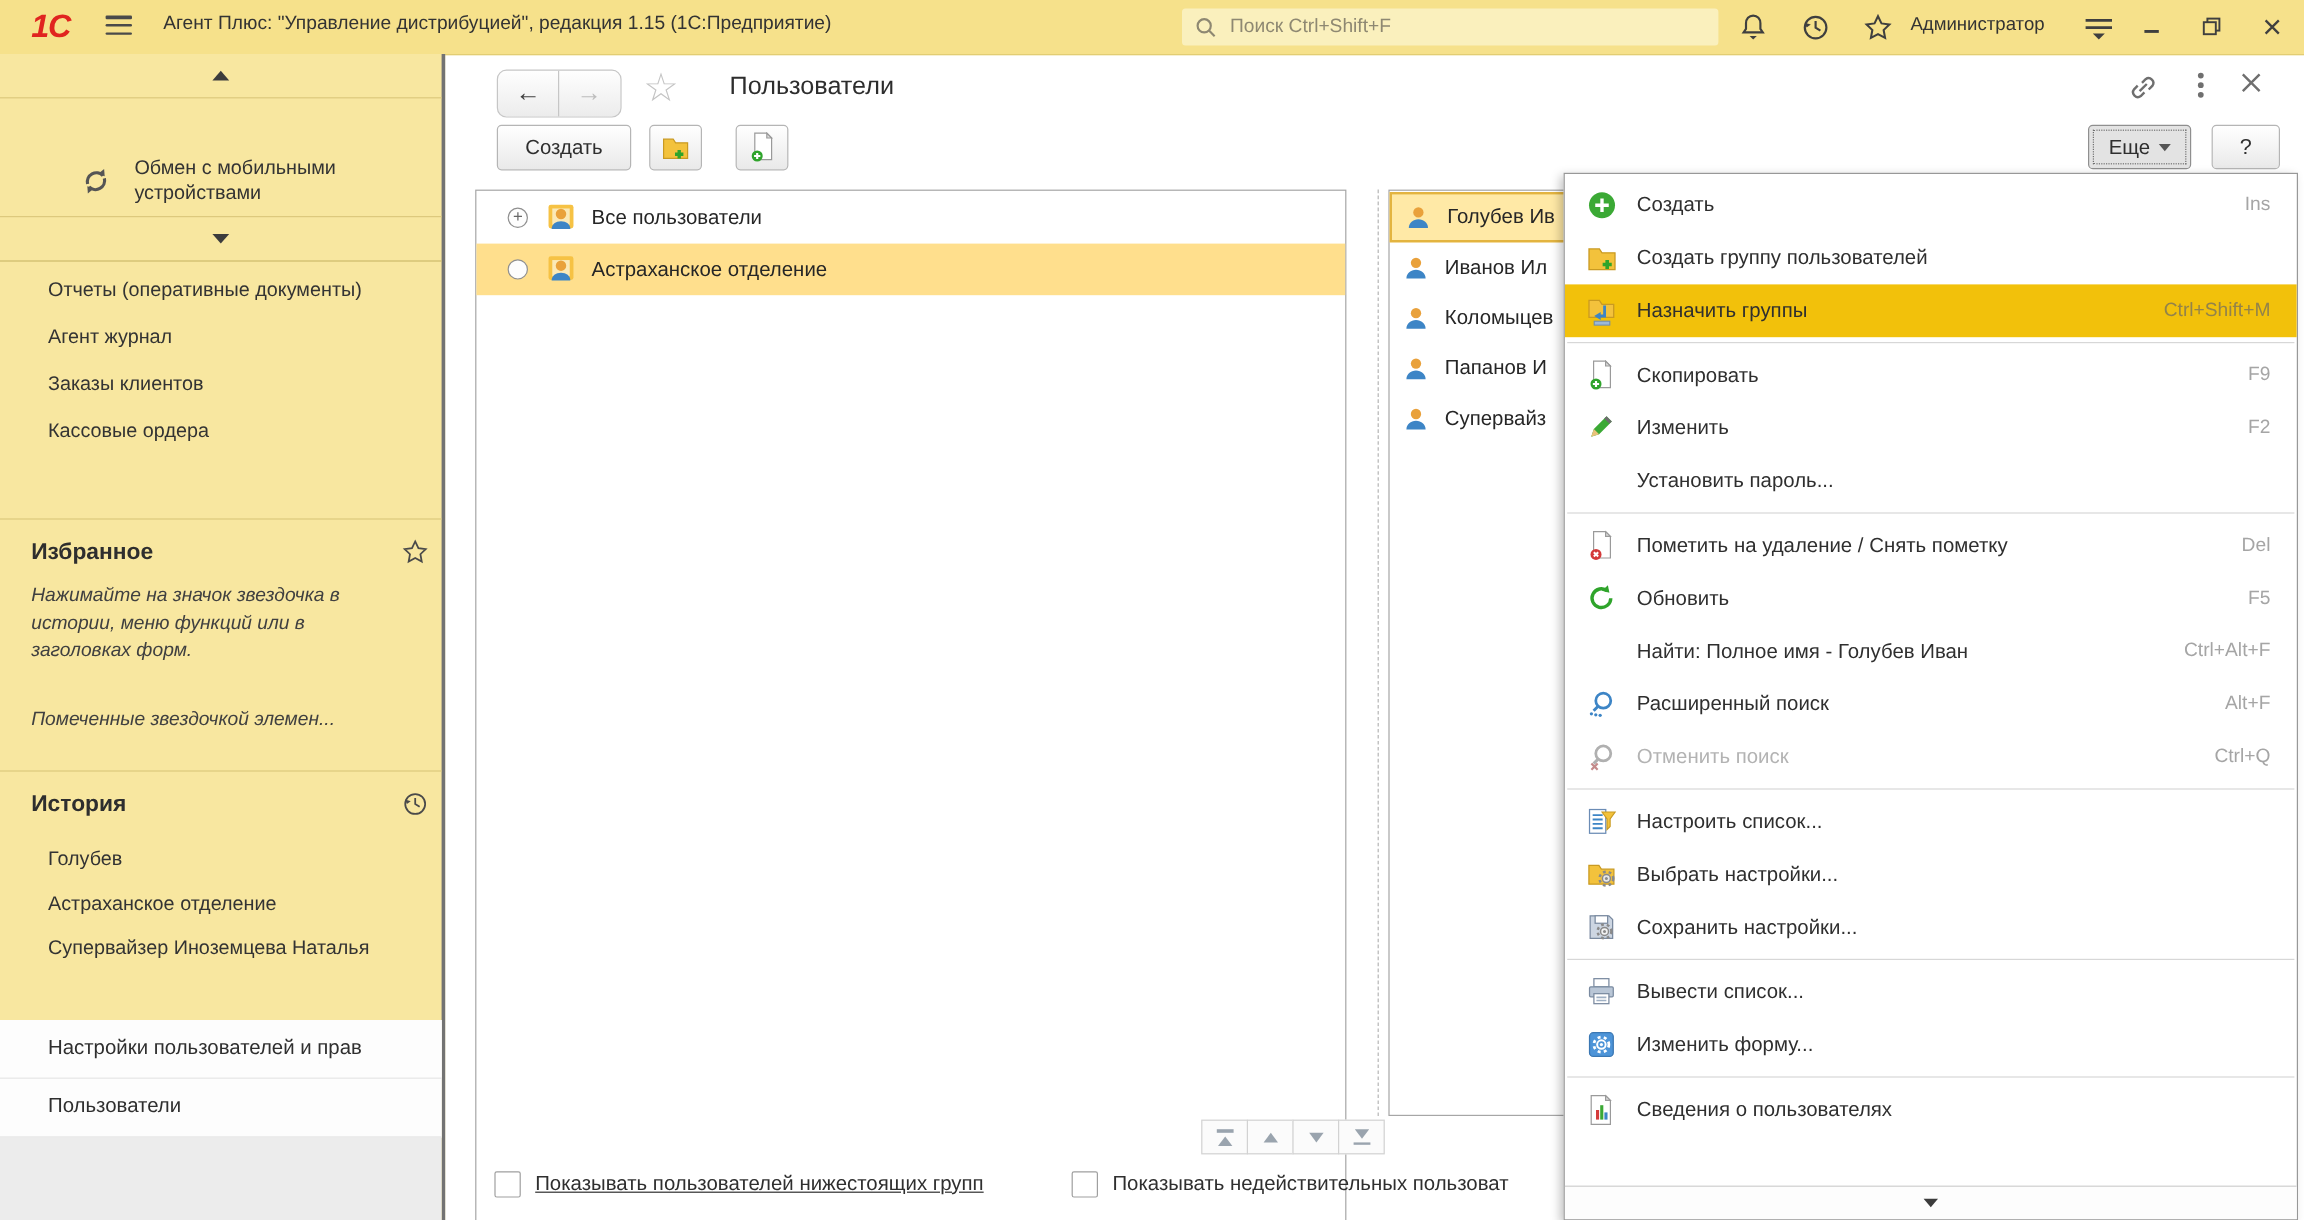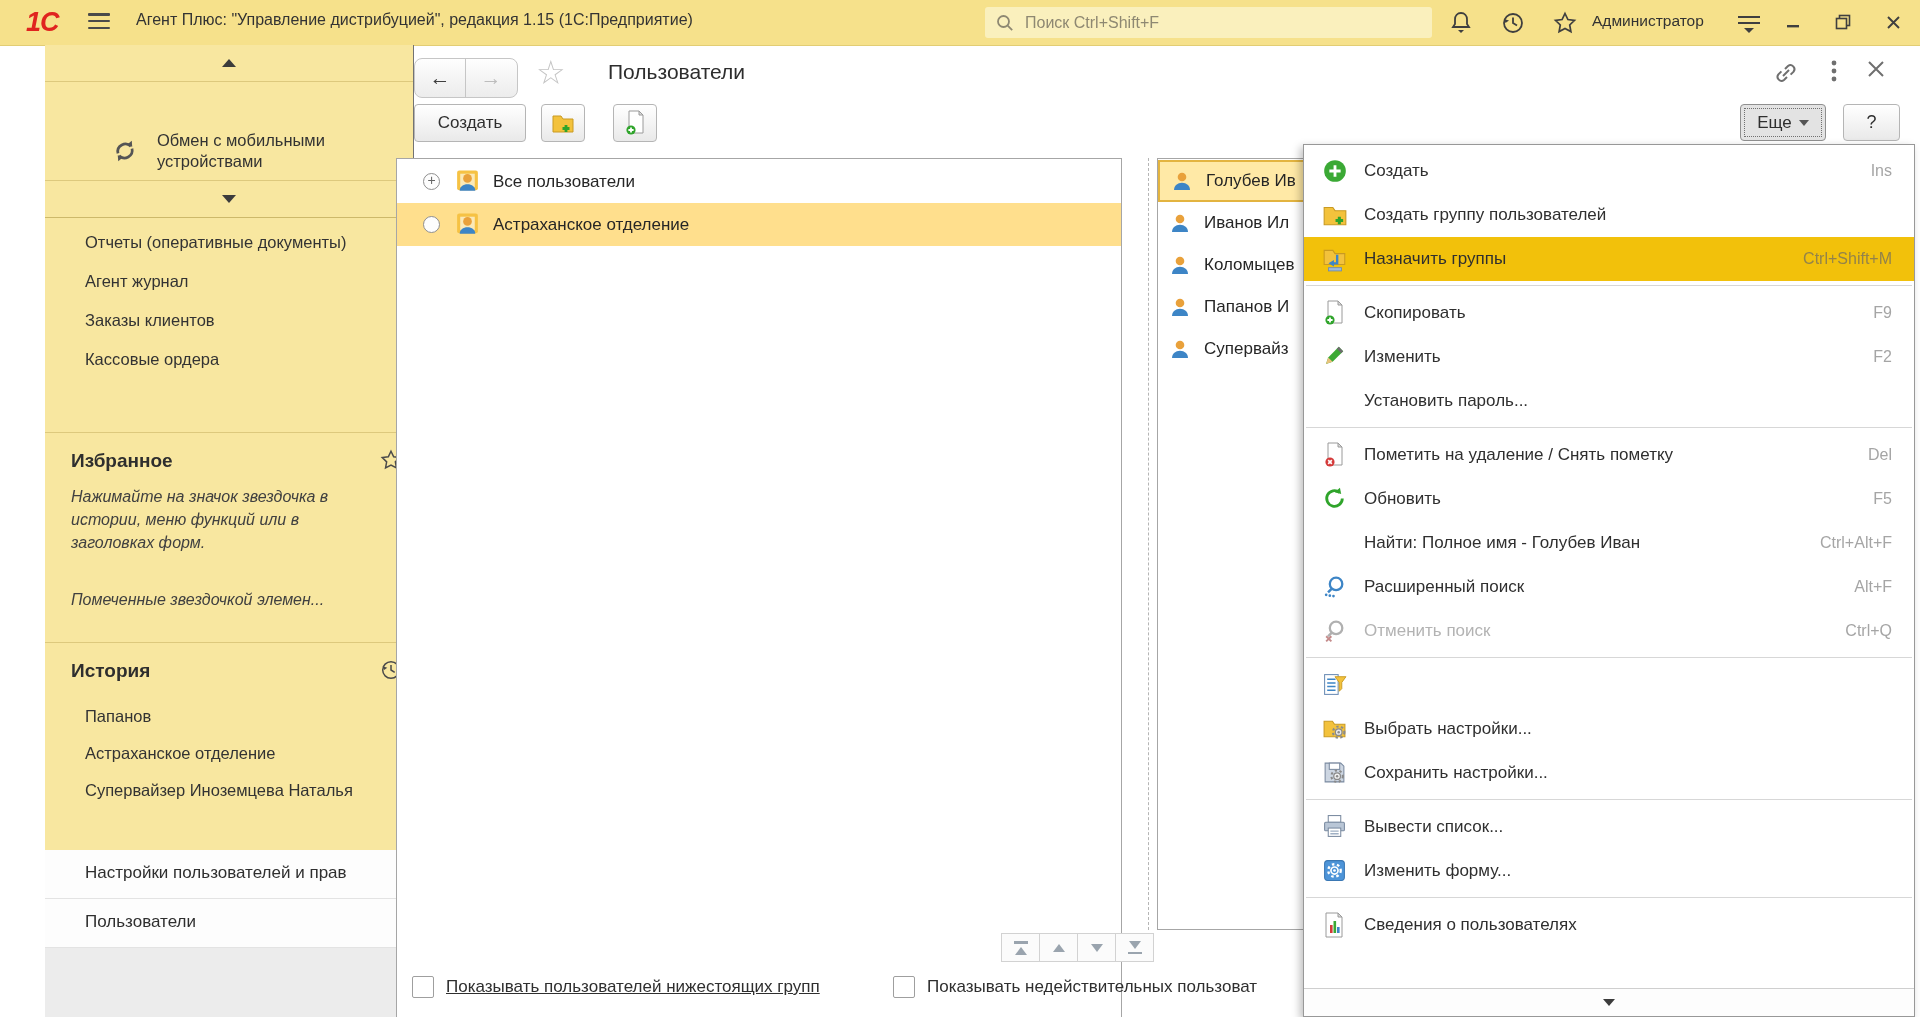--- a/index.html
+++ b/index.html
@@ -13,21 +13,21 @@
   .hamburger{left:88px;top:13px;width:22px;height:18px;cursor:pointer;}
   .hamburger i{display:block;height:2.6px;background:#4a4a4a;margin:0 0 4.2px 0;border-radius:1px;}
   .app-title{left:136px;top:11px;font-size:16px;color:#333;white-space:nowrap;}
   .search{left:985px;top:7px;width:447px;height:31px;background:#faf0bd;border-radius:3px;display:flex;align-items:center;}
   .search input{border:0;background:transparent;outline:none;font:16px "Liberation Sans",sans-serif;color:#15803d;width:380px;}
   .search input::placeholder{color:#8e8872;}
   .tb-ico{top:10px;width:26px;height:26px;color:#3f3f3f;cursor:pointer;}
   .user-name{left:1592px;top:12px;font-size:15.5px;color:#333;}
   .winbtn{top:8px;width:30px;height:28px;display:flex;align-items:center;justify-content:center;cursor:pointer;color:#3f3f3f;}
   
-  .sidebar{left:0;top:45px;width:368px;height:972px;background:#f8e7a0;border-right:1px solid #737373;margin-left:45px;}
+  .sidebar{left:0;top:45px;width:368px;height:972px;background:#f8e7a0;border-right:3px solid #737373;}
   .sb-line{left:0;width:368px;height:0;border-top:1px solid #ddc97d;}
   .sb-scroll{left:0;width:368px;height:36px;display:flex;align-items:center;justify-content:center;cursor:pointer;}
   .tri-up{width:0;height:0;border-left:7px solid transparent;border-right:7px solid transparent;border-bottom:8px solid #3c3c3c;}
   .tri-down{width:0;height:0;border-left:7px solid transparent;border-right:7px solid transparent;border-top:8px solid #3c3c3c;}
   .sb-top-item{left:0;top:82px;width:368px;height:53px;cursor:pointer;}
   .sb-top-item .txt{position:absolute;left:112px;top:3px;width:230px;font-size:16.5px;line-height:21px;color:#333;}
   .sb-nav{left:0;top:178px;width:368px;}
   .sb-nav .nav-item{padding:10px 0 10px 40px;font-size:16.5px;color:#333;cursor:pointer;white-space:nowrap;}
   .sb-head{font-size:19px;font-weight:bold;color:#2e2e2e;}
   .sb-hint{font-style:italic;color:#404040;font-size:16px;line-height:23px;}
@@ -201,21 +201,21 @@
   <div class="abs sb-head" style="left:26px;top:615px;">История</div>
   <div class="abs" style="left:334px;top:613px;">
     <svg width="24" height="24" viewBox="0 0 26 26">
         <circle cx="13" cy="13" r="9" fill="none" stroke="#4a4a4a" stroke-width="1.6"></circle>
         <path d="M13 7.5V13l4 2.5" fill="none" stroke="#4a4a4a" stroke-width="1.6"></path>
         <path d="M4 9l1.5 4L9 10.5z" fill="#4a4a4a"></path>
       </svg>
   </div>
   <div class="abs sb-hist" style="left:0;top:653px;width:368px;">
 
-  <div class="nav-item">Папанов</div>
+  <div class="nav-item">Голубев</div>
       <div class="nav-item">Астраханское отделение</div>
       <div class="nav-item">Супервайзер Иноземцева Наталья</div>
     </div>
 
   <div class="abs sb-footer">
     <div class="abs home-row">
       <span class="abs" style="left:30px;top:13px;">
         <svg width="24" height="22" viewBox="0 0 24 22">
             <path d="M12 2L2 11h3v9h5v-6h4v6h5v-9h3z" fill="#4a4a4a"></path>
           </svg>
@@ -521,20 +521,21 @@
 
       </div>
       <div class="menu-item">
         <span class="mi-icon">
           <svg viewBox="0 0 24 24" width="25" height="25">
             <rect x="2.5" y="2.5" width="13" height="19" fill="#fff" stroke="#6b8cb5"></rect>
             <path d="M5 7h8M5 10.5h8M5 14h8M5 17.5h8" stroke="#3d85c6" stroke-width="1.5"></path>
             <path d="M12.5 4.5H23l-4 5.5v6l-2.5 2.5v-8.5z" fill="#f3c23c" stroke="#c99a22" stroke-width="0.9"></path>
           </svg>
         </span>
+        <span class="mi-label">Настроить список...</span>
         <span class="mi-shortcut"></span>
       </div>
       <div class="menu-item">
         <span class="mi-icon">
           <svg viewBox="0 0 24 24" width="25" height="25">
             <path d="M2 5h8l2 3h10v12H2z" fill="#f3c23c" stroke="#c99a22"></path>
             <circle cx="16" cy="15.5" r="5.5" fill="none" stroke="#8a8a8a" stroke-width="2" stroke-dasharray="2.2 2.4"></circle>
             <circle cx="16" cy="15.5" r="3.2" fill="#e8e8e8" stroke="#8a8a8a" stroke-width="1.2"></circle>
             <circle cx="16" cy="15.5" r="1.2" fill="#8a8a8a"></circle>
           </svg>

